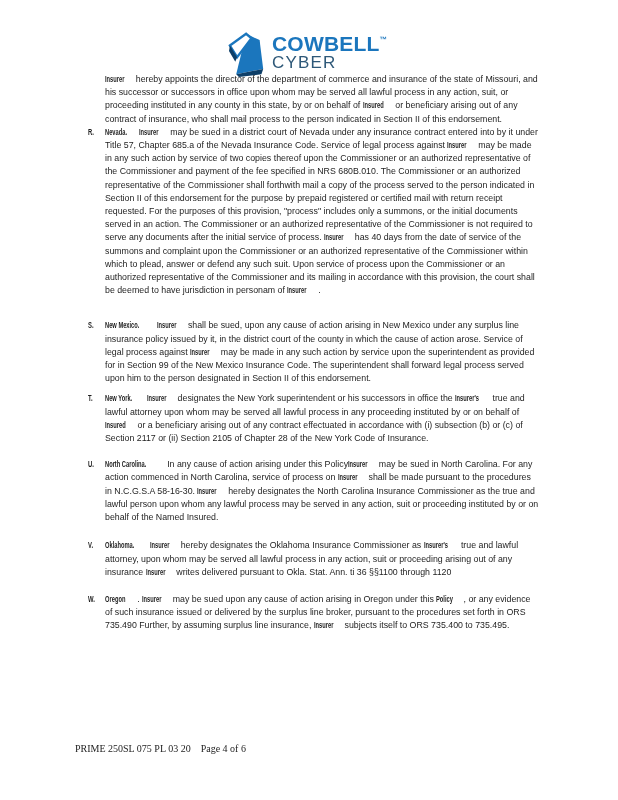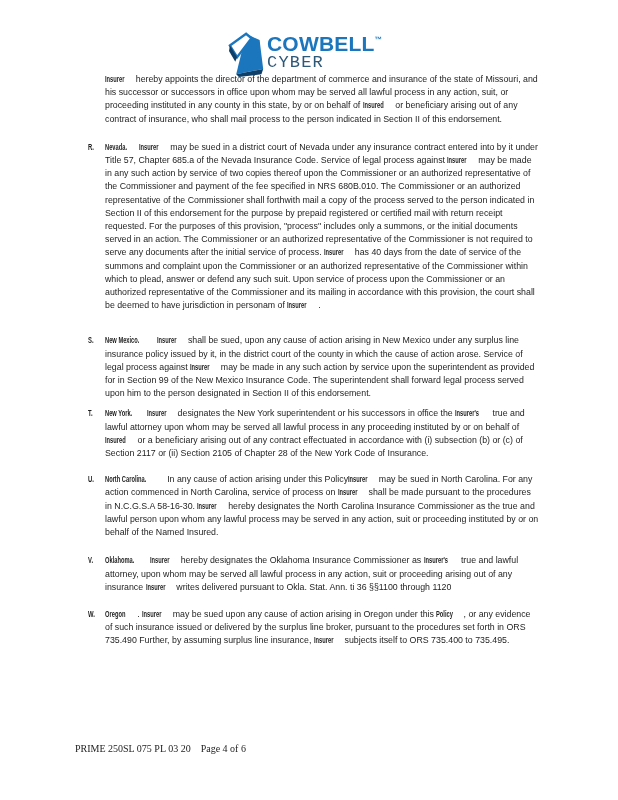--- a/index.html
+++ b/index.html
@@ -4,28 +4,28 @@
 <style>
   html,body { margin:0; padding:0; background:#ffffff; }
   .page {
     position:relative; width:618px; height:800px; background:#ffffff;
     overflow:hidden; font-family:"Liberation Sans", sans-serif; color:#1d1d1d;
   }
 
   
   .logo { position:absolute; top:30px; left:227px; display:flex; align-items:flex-start; }
   .logo-icon { width:40px; height:45px; margin-top:2px; }
-  .logo-text { }
+  .logo-text { margin-left:5px; }
   .brand-line { font-size:21px; font-weight:700; color:var(--brand,#1b76bd); letter-spacing:0.2px; line-height:20px; white-space:nowrap; }
   .tm { font-size:7.5px; font-weight:700; vertical-align:9px; letter-spacing:0; }
-  .sub-line { font-size:17px; font-weight:400; color:var(--sub,#2e5878); letter-spacing:1.2px; line-height:17px;font-family:Liberation Mono, monospace; }
+  .sub-line { font-size:17px; font-weight:400; color:var(--sub,#2e5878); letter-spacing:1.2px; line-height:17px; }
 
   
   .doc { position:absolute; left:88px; top:73px; width:452px; font-size:8.8px; line-height:13.2px; color:#1d1d1d; text-align:left; }
-  .intro { margin-left:17px; width:435px; margin-bottom:15px; }
+  .intro { margin-left:17px; width:435px; }
   .section { display:flex; }
   .sec-letter { width:17px; flex-shrink:0; font-weight:700; font-size:8.2px;
                 transform:scaleX(0.72); transform-origin:0 70%; white-space:pre; }
   .sec-body { width:435px; }
   #sec-r { margin-bottom:22px; }
   #sec-s { margin-bottom:7px; }
   #sec-t { margin-bottom:13px; }
   #sec-u { margin-bottom:15px; }
   #sec-v { margin-bottom:14px; }
 

